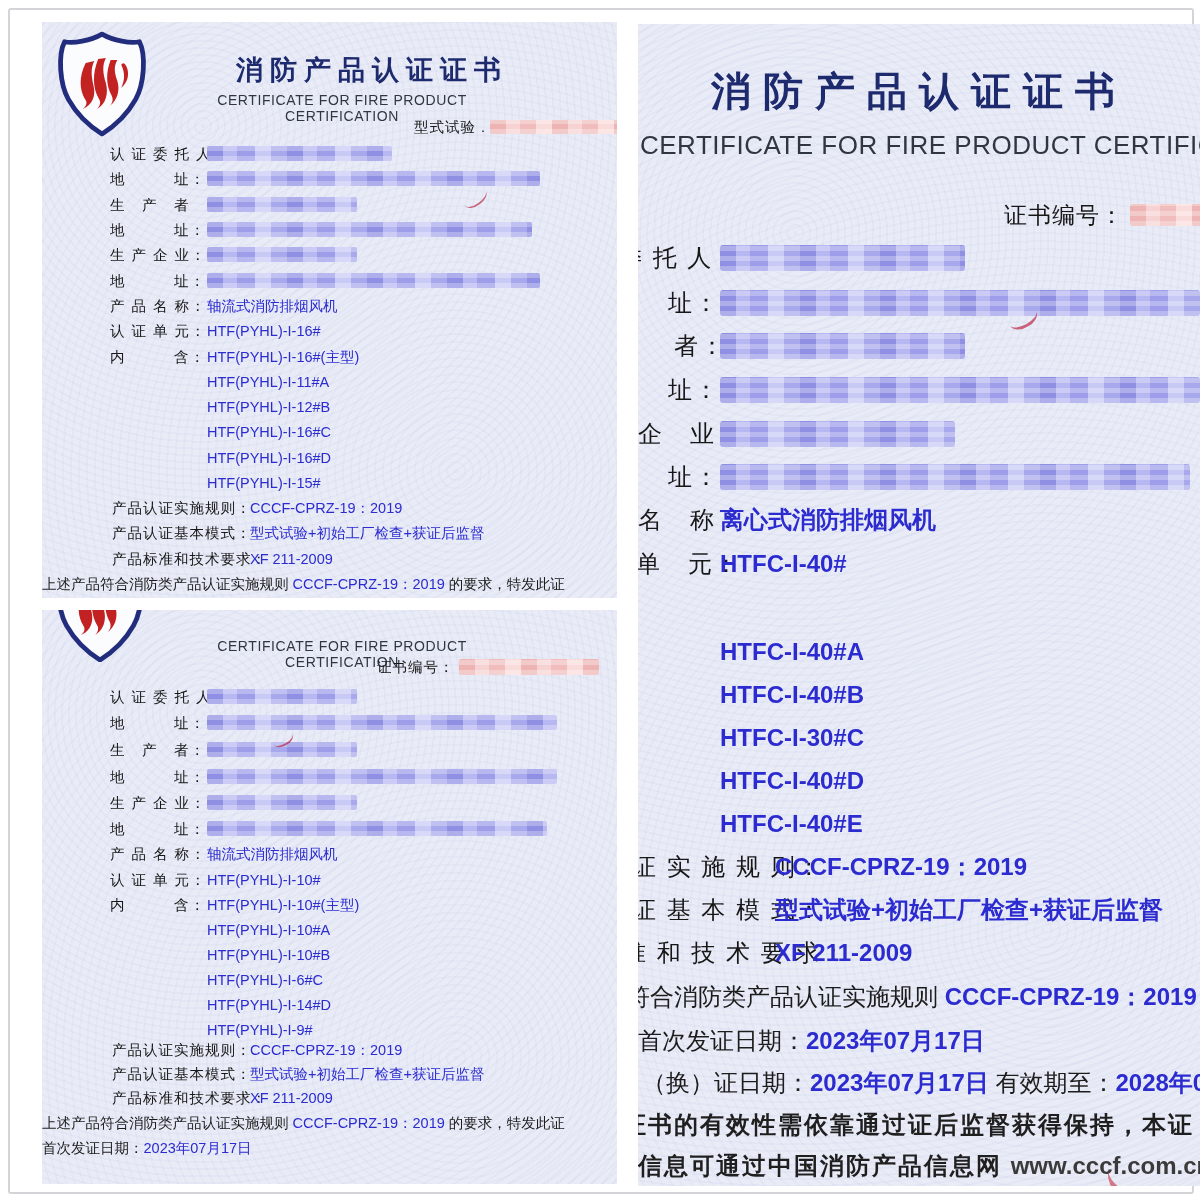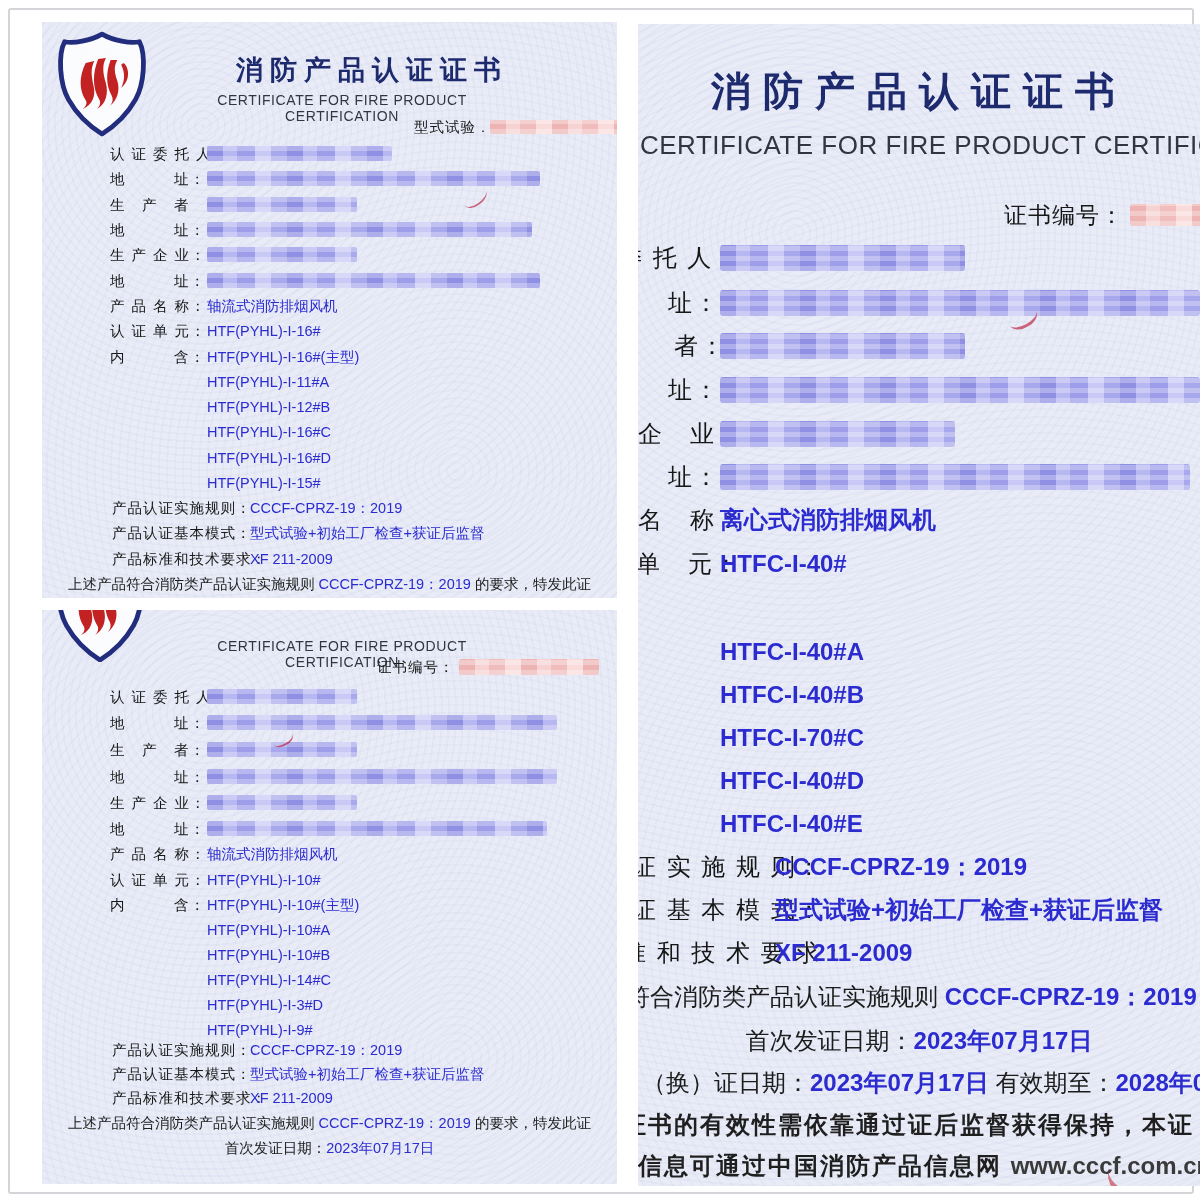--- a/index.html
+++ b/index.html
@@ -18,21 +18,21 @@
   .c12 .row{font-size:14.5px;line-height:19px;}
   .c3  .row{font-size:24px;line-height:31px;}
   .lbl{color:#171717;letter-spacing:1.5px;}
   .c12 .lbl{display:inline-block;width:97px;}
   .c12 .lblw{display:inline-block;width:138px;letter-spacing:1px;}
   .c3 .lbl{display:inline-block;letter-spacing:2px;}
   .val{color:#2b2bd0;}
   .c3 .val{font-weight:600;}
   .blk{color:#1c1c1c;}
   .u{text-underline-offset:3px;}
-  .center{left:0;right:0;text-align:center;}
+  .center{left:0;right:0;}
   .redact{display:inline-block;vertical-align:middle;border-radius:2px;
     background:
       repeating-linear-gradient(0deg,rgba(255,255,255,.28) 0 5px,rgba(255,255,255,0) 5px 10px),
       repeating-linear-gradient(90deg,#8f8fe4 0 16px,#b7b7f1 16px 30px,#9d9dea 30px 48px,#c9c9f5 48px 64px,#a8a8ec 64px 80px);}
   .c12 .redact{height:15px;margin-top:-3px;}
   .c3 .redact{height:26px;border-radius:3px;margin-top:-4px;}
   .redact.pink{background:
       repeating-linear-gradient(0deg,rgba(255,255,255,.30) 0 5px,rgba(255,255,255,0) 5px 10px),
       repeating-linear-gradient(90deg,#eeb3b3 0 16px,#f7d2d2 16px 30px,#f0bcbc 30px 46px,#fadbdb 46px 62px);}
   .title-cn{position:absolute;font-family:"DejaVu Serif","Liberation Serif",serif;
@@ -117,22 +117,22 @@
     <div class="row" style="top:104px;left:68px"><span class="lbl">地　　　址：</span><span class="redact" style="width:350px"></span></div>
     <div class="row" style="top:131px;left:68px"><span class="lbl">生　产　者：</span><span class="redact" style="width:150px"></span></div>
     <div class="row" style="top:158px;left:68px"><span class="lbl">地　　　址：</span><span class="redact" style="width:350px"></span></div>
     <div class="row" style="top:184px;left:68px"><span class="lbl">生 产 企 业：</span><span class="redact" style="width:150px"></span></div>
     <div class="row" style="top:210px;left:68px"><span class="lbl">地　　　址：</span><span class="redact" style="width:340px"></span></div>
     <div class="row" style="top:235px;left:68px"><span class="lbl">产 品 名 称：</span><span class="val">轴流式消防排烟风机</span></div>
     <div class="row" style="top:261px;left:68px"><span class="lbl">认 证 单 元：</span><span class="val">HTF(PYHL)-I-10#</span></div>
     <div class="row" style="top:286px;left:68px"><span class="lbl">内　　　含：</span><span class="val">HTF(PYHL)-I-10#</span><span class="val u">(主型)</span></div>
     <div class="row" style="top:311px;left:165px"><span class="val">HTF(PYHL)-I-10#A</span></div>
     <div class="row" style="top:336px;left:165px"><span class="val">HTF(PYHL)-I-10#B</span></div>
-    <div class="row" style="top:361px;left:165px"><span class="val">HTF(PYHL)-I-14#C</span></div>
-    <div class="row" style="top:386px;left:165px"><span class="val">HTF(PYHL)-I-3#D</span></div>
+    <div class="row" style="top:361px;left:165px"><span class="val">HTF(PYHL)-I-6#C</span></div>
+    <div class="row" style="top:386px;left:165px"><span class="val">HTF(PYHL)-I-14#D</span></div>
     <div class="row" style="top:411px;left:165px"><span class="val">HTF(PYHL)-I-9#</span></div>
     <div class="row" style="top:431px;left:70px"><span class="lblw lbl">产品认证实施规则：</span><span class="val">CCCF-CPRZ-19：2019</span></div>
     <div class="row" style="top:455px;left:70px"><span class="lblw lbl">产品认证基本模式：</span><span class="val">型式试验+初始工厂检查+获证后监督</span></div>
     <div class="row" style="top:479px;left:70px"><span class="lblw lbl">产品标准和技术要求：</span><span class="val">XF 211-2009</span></div>
     <div class="row center" style="top:504px"><span class="blk">上述产品符合消防类产品认证实施规则 </span><span class="val">CCCF-CPRZ-19：2019</span><span class="blk"> 的要求，特发此证</span></div>
     <div class="row center" style="top:529px"><span class="blk">首次发证日期：</span><span class="val">2023年07月17日</span></div>
 
     <div class="redmark" style="top:122px;left:230px;width:22px;height:12px;border-bottom:2px solid rgba(190,40,70,.7);transform:rotate(-30deg)"></div>
   </section>
 
@@ -148,21 +148,21 @@
     <div class="row" style="top:218px;left:-20px"><span class="lbl" style="width:102px">委 托 人：</span><span class="redact" style="width:245px"></span></div>
     <div class="row" style="top:263px;left:30px"><span class="lbl" style="width:52px">址：</span><span class="redact" style="width:480px"></span></div>
     <div class="row" style="top:306px;left:36px"><span class="lbl" style="width:46px">者：</span><span class="redact" style="width:245px"></span></div>
     <div class="row" style="top:350px;left:30px"><span class="lbl" style="width:52px">址：</span><span class="redact" style="width:480px"></span></div>
     <div class="row" style="top:394px;left:0px"><span class="lbl" style="width:82px">企　业：</span><span class="redact" style="width:235px"></span></div>
     <div class="row" style="top:437px;left:30px"><span class="lbl" style="width:52px">址：</span><span class="redact" style="width:470px"></span></div>
     <div class="row" style="top:480px;left:0px"><span class="lbl" style="width:82px">名　称：</span><span class="val">离心式消防排烟风机</span></div>
     <div class="row" style="top:524px;left:-2px"><span class="lbl" style="width:84px">单　元：</span><span class="val">HTFC-I-40#</span></div>
     <div class="row" style="top:612px;left:82px"><span class="val">HTFC-I-40#A</span></div>
     <div class="row" style="top:655px;left:82px"><span class="val">HTFC-I-40#B</span></div>
-    <div class="row" style="top:698px;left:82px"><span class="val">HTFC-I-70#C</span></div>
+    <div class="row" style="top:698px;left:82px"><span class="val">HTFC-I-30#C</span></div>
     <div class="row" style="top:741px;left:82px"><span class="val">HTFC-I-40#D</span></div>
     <div class="row" style="top:784px;left:82px"><span class="val">HTFC-I-40#E</span></div>
     <div class="row" style="top:827px;left:-6px"><span class="lbl" style="width:143px">证 实 施 规 则：</span><span class="val">CCCF-CPRZ-19：2019</span></div>
     <div class="row" style="top:870px;left:-6px"><span class="lbl" style="width:143px">证 基 本 模 式：</span><span class="val">型式试验+初始工厂检查+获证后监督</span></div>
     <div class="row" style="top:913px;left:-16px"><span class="lbl" style="width:153px">准 和 技 术 要 求：</span><span class="val">XF 211-2009</span></div>
     <div class="row" style="top:957px;left:-12px"><span class="blk">符合消防类产品认证实施规则 </span><span class="val">CCCF-CPRZ-19：2019</span><span class="blk"> 的要求，特发此证</span></div>
     <div class="row center" style="top:1001px"><span class="blk">首次发证日期：</span><span class="val">2023年07月17日</span></div>
     <div class="row" style="top:1043px;left:4px"><span class="blk">（换）证日期：</span><span class="val">2023年07月17日</span><span class="blk"> 有效期至：</span><span class="val">2028年07月16日</span></div>
     <div class="row note" style="top:1085px;left:-16px"><span>证书的有效性需依靠通过证后监督获得保持，本证</span></div>
     <div class="row note" style="top:1126px;left:0px"><span>信息可通过中国消防产品信息网 </span><span style="color:#3a3a3a;letter-spacing:0">www.cccf.com.cn</span></div>

